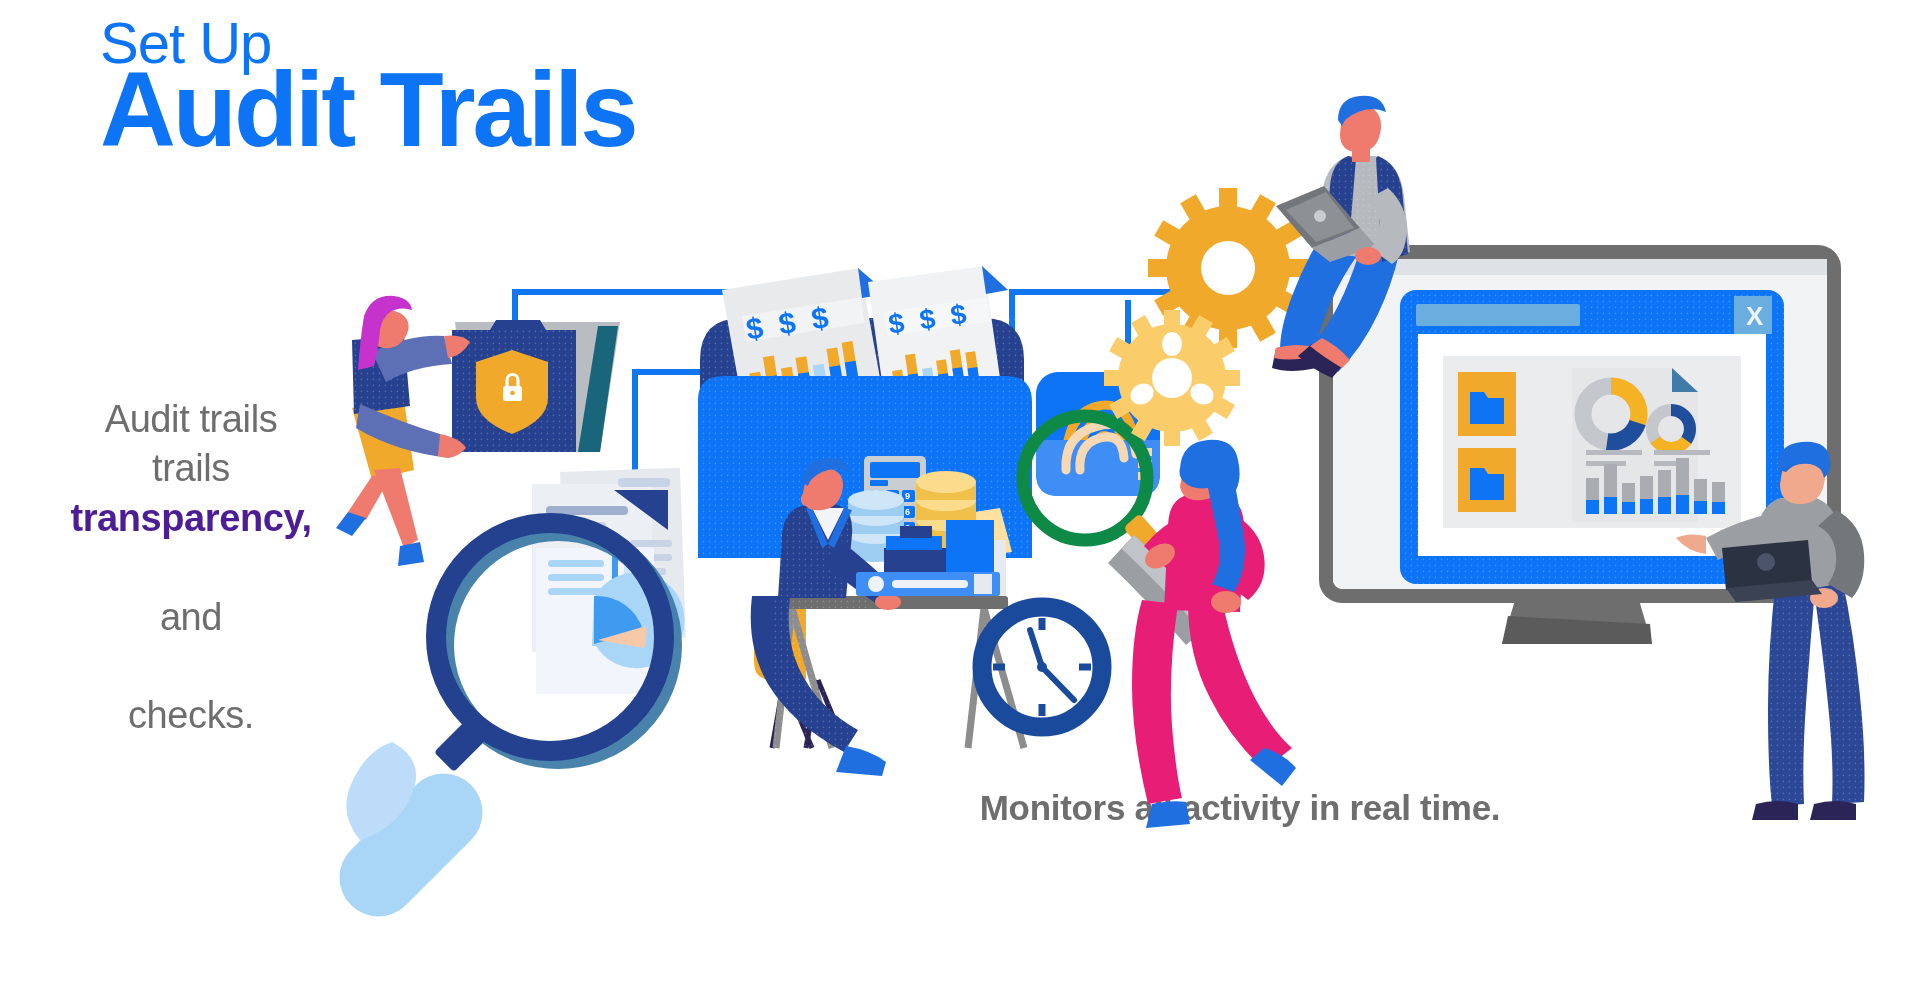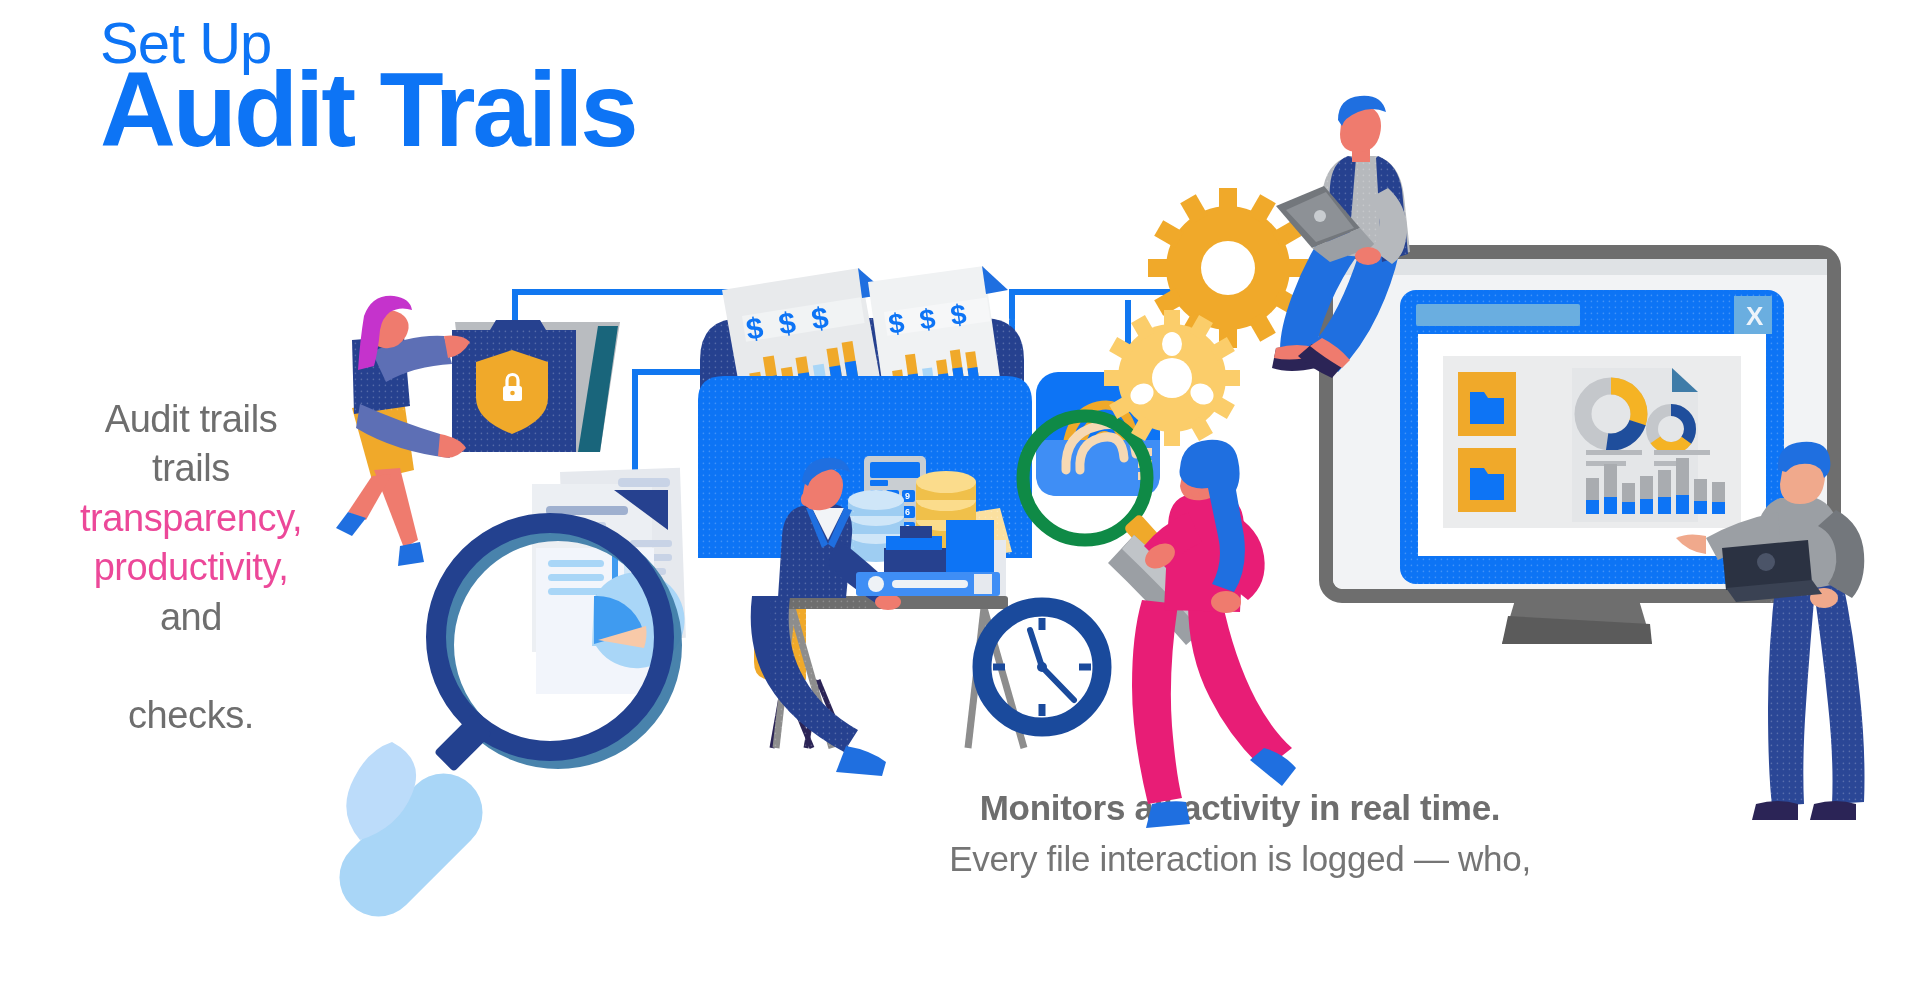--- a/index.html
+++ b/index.html
@@ -22,21 +22,21 @@
     font-size: 105px; font-weight: 800; color: #0d74f5;
     letter-spacing: -3px; line-height: 0.92; margin-top: -10px;
   }
 
   
   #left-copy {
     position: absolute; left: 36px; top: 395px; width: 310px;
     text-align: center; color: #6e6e6e;
     font-size: 38px; line-height: 1.30; letter-spacing: -0.4px;
   }
-  #left-copy b { font-weight: 400; color: #ec4899; }
+  #left-copy b { font-weight: 700; color: #4c1d95; }
 
   
   #caption {
     position: absolute; left: 790px; top: 785px; width: 900px;
     text-align: center; color: #757575;
     font-size: 35px; line-height: 1.34; letter-spacing: -0.3px;
   }
   #caption .cap-bold { font-weight: 800; color: #6e6e6e; display: block; margin-bottom: 4px; }
   #caption .cap-sub { font-weight: 400; }
   .svgwrap { position: absolute; display: block; }
@@ -48,29 +48,29 @@
 
   <div id="headline">
     <div id="title-small">Set Up</div>
     <div id="title-main">Audit Trails</div>
   </div>
 
   <div id="left-copy">
     <span>Audit trails</span><br>
     <span>trails</span><br>
     <b>transparency,</b><br>
-    <b>productivity,</b><br>
+    <br>
     <span>and</span><br>
     <br>
     <span>checks.</span>
   </div>
 
   <div id="caption">
     <span class="cap-bold">Monitors all activity in real time.</span>
-    <span class="cap-sub">Every file interaction is logged — who,</span><br>
+    <br>
   </div>
 
   <svg class="svgwrap" style="left:0; top:0;" width="1921" height="1002" viewBox="0 0 1921 1002">
 
     <defs>
       <pattern id="dots" width="6" height="6" patternUnits="userSpaceOnUse">
         <circle cx="1.4" cy="1.4" r="0.8" fill="#ffffff" opacity="0.22"></circle>
       </pattern>
       <clipPath id="clip-monitor-screen">
           <rect x="1381" y="262" width="386" height="330"></rect>

